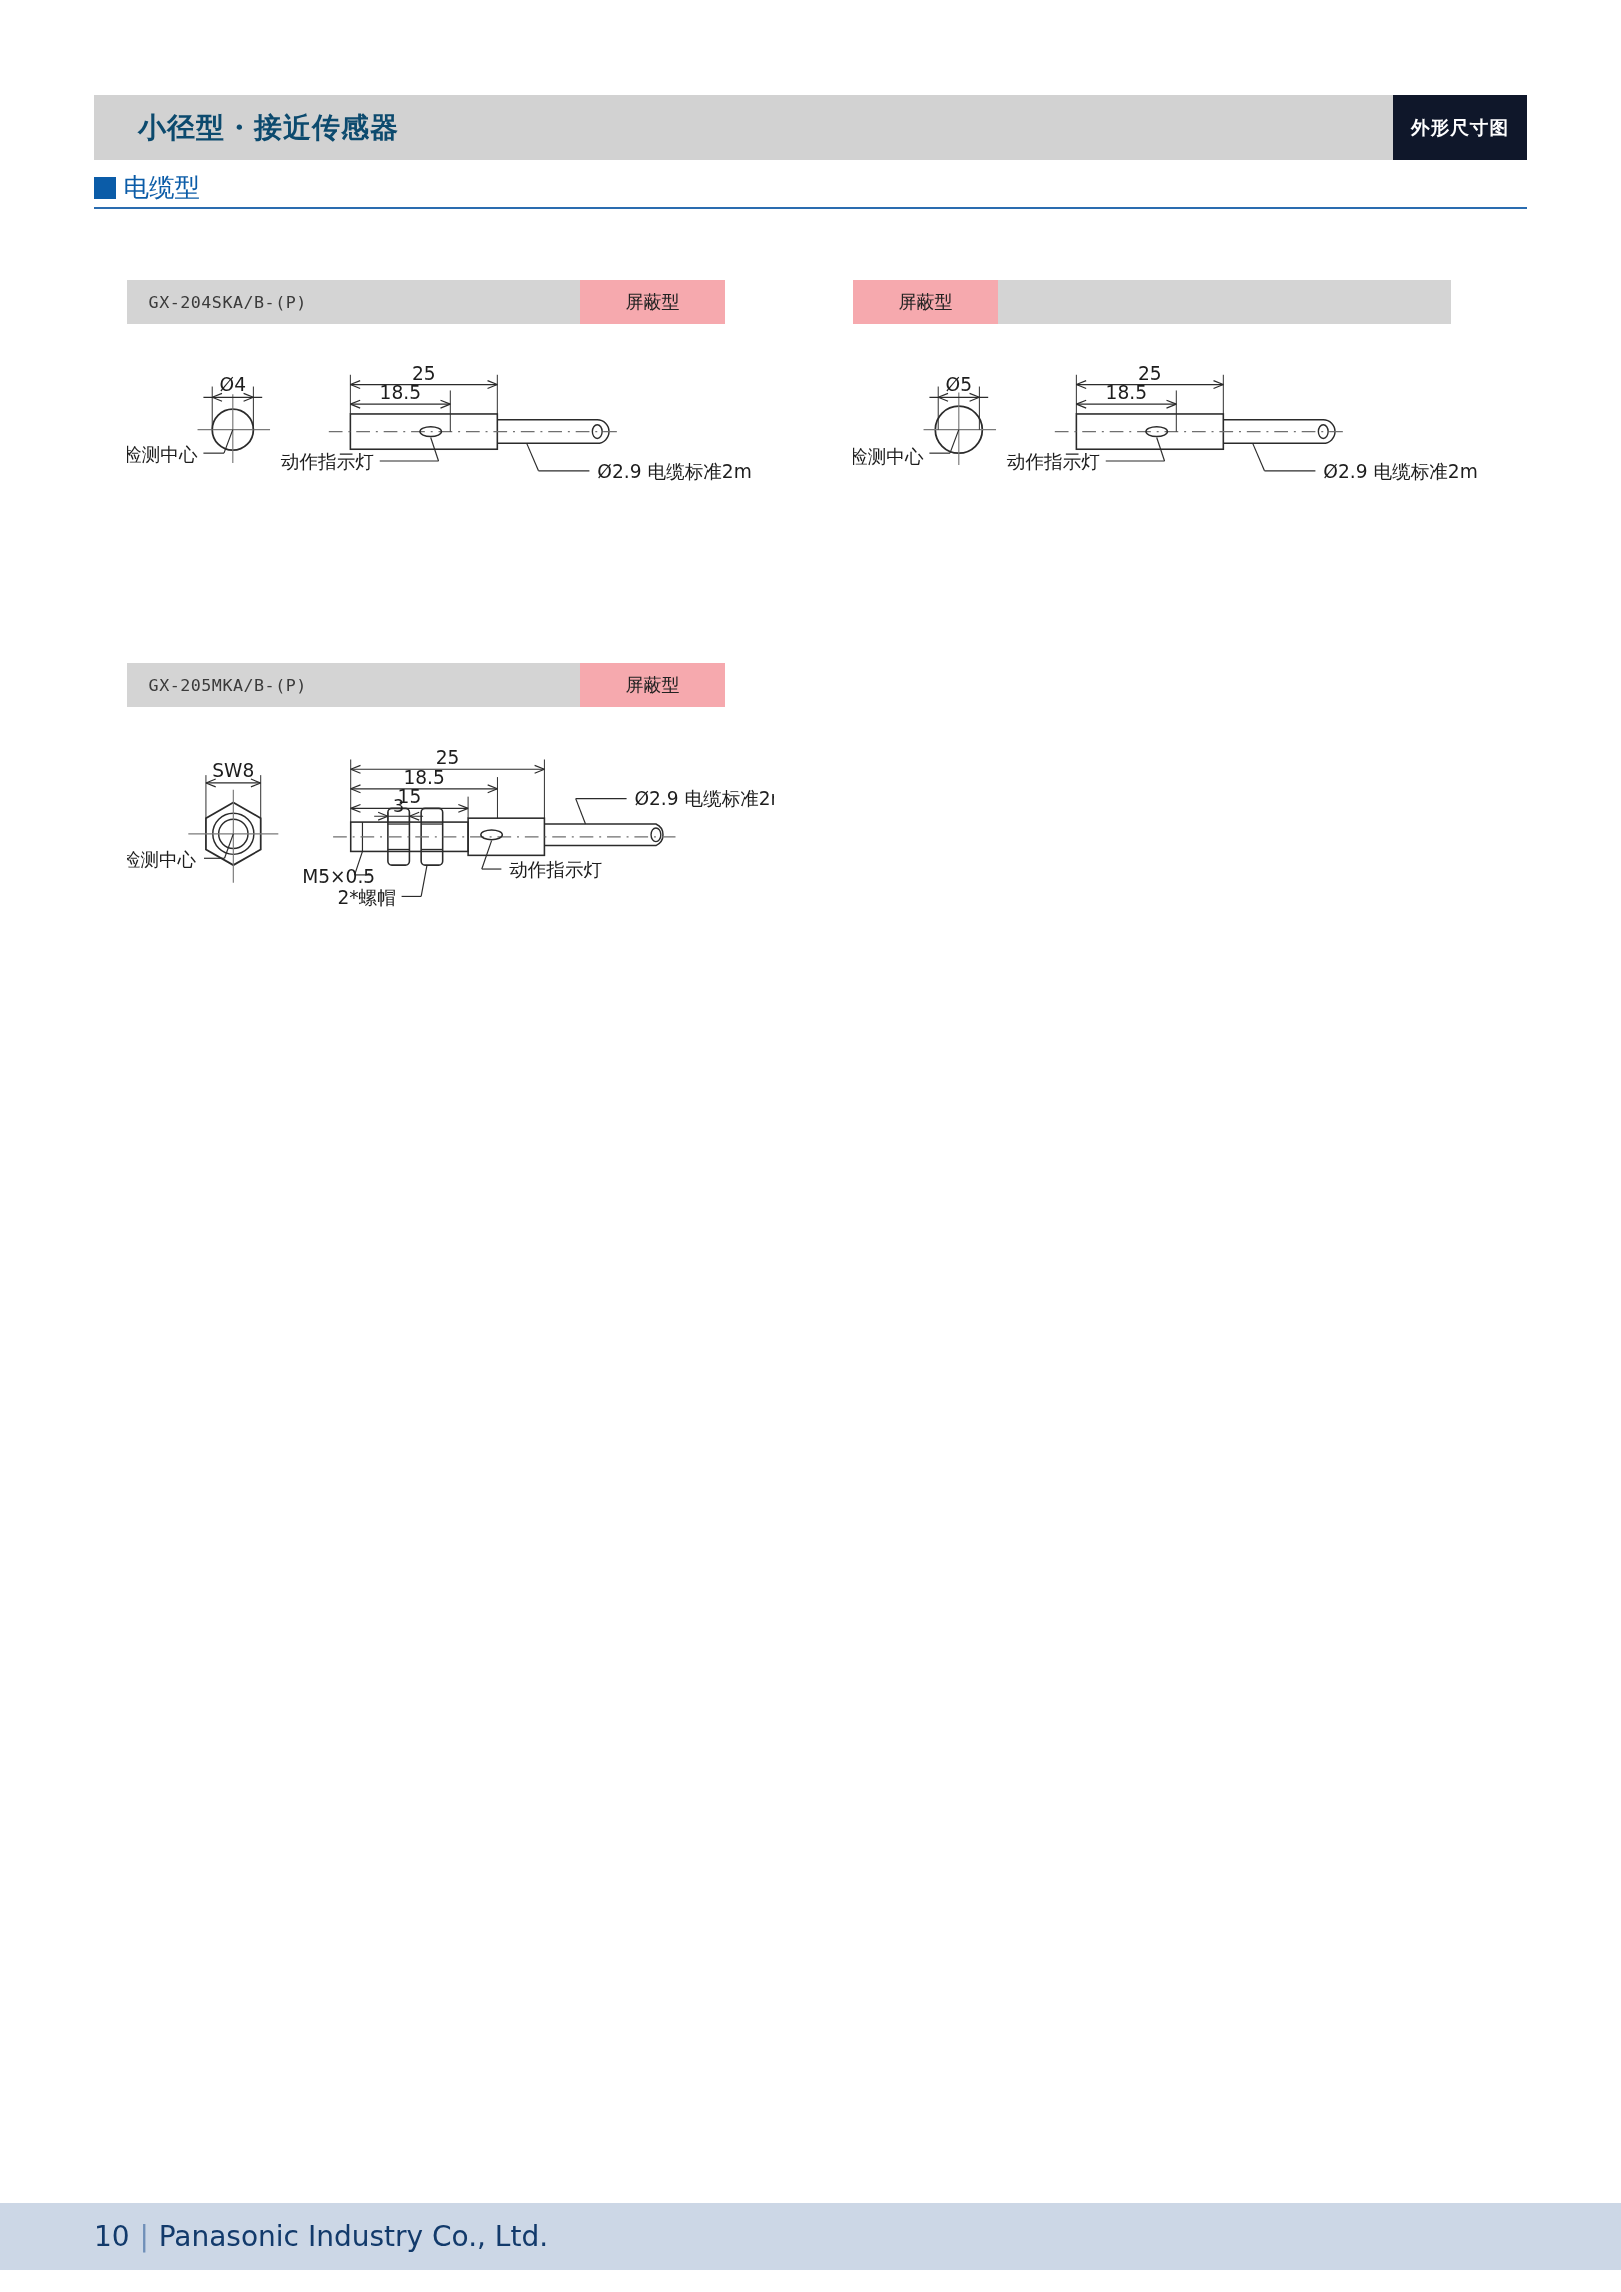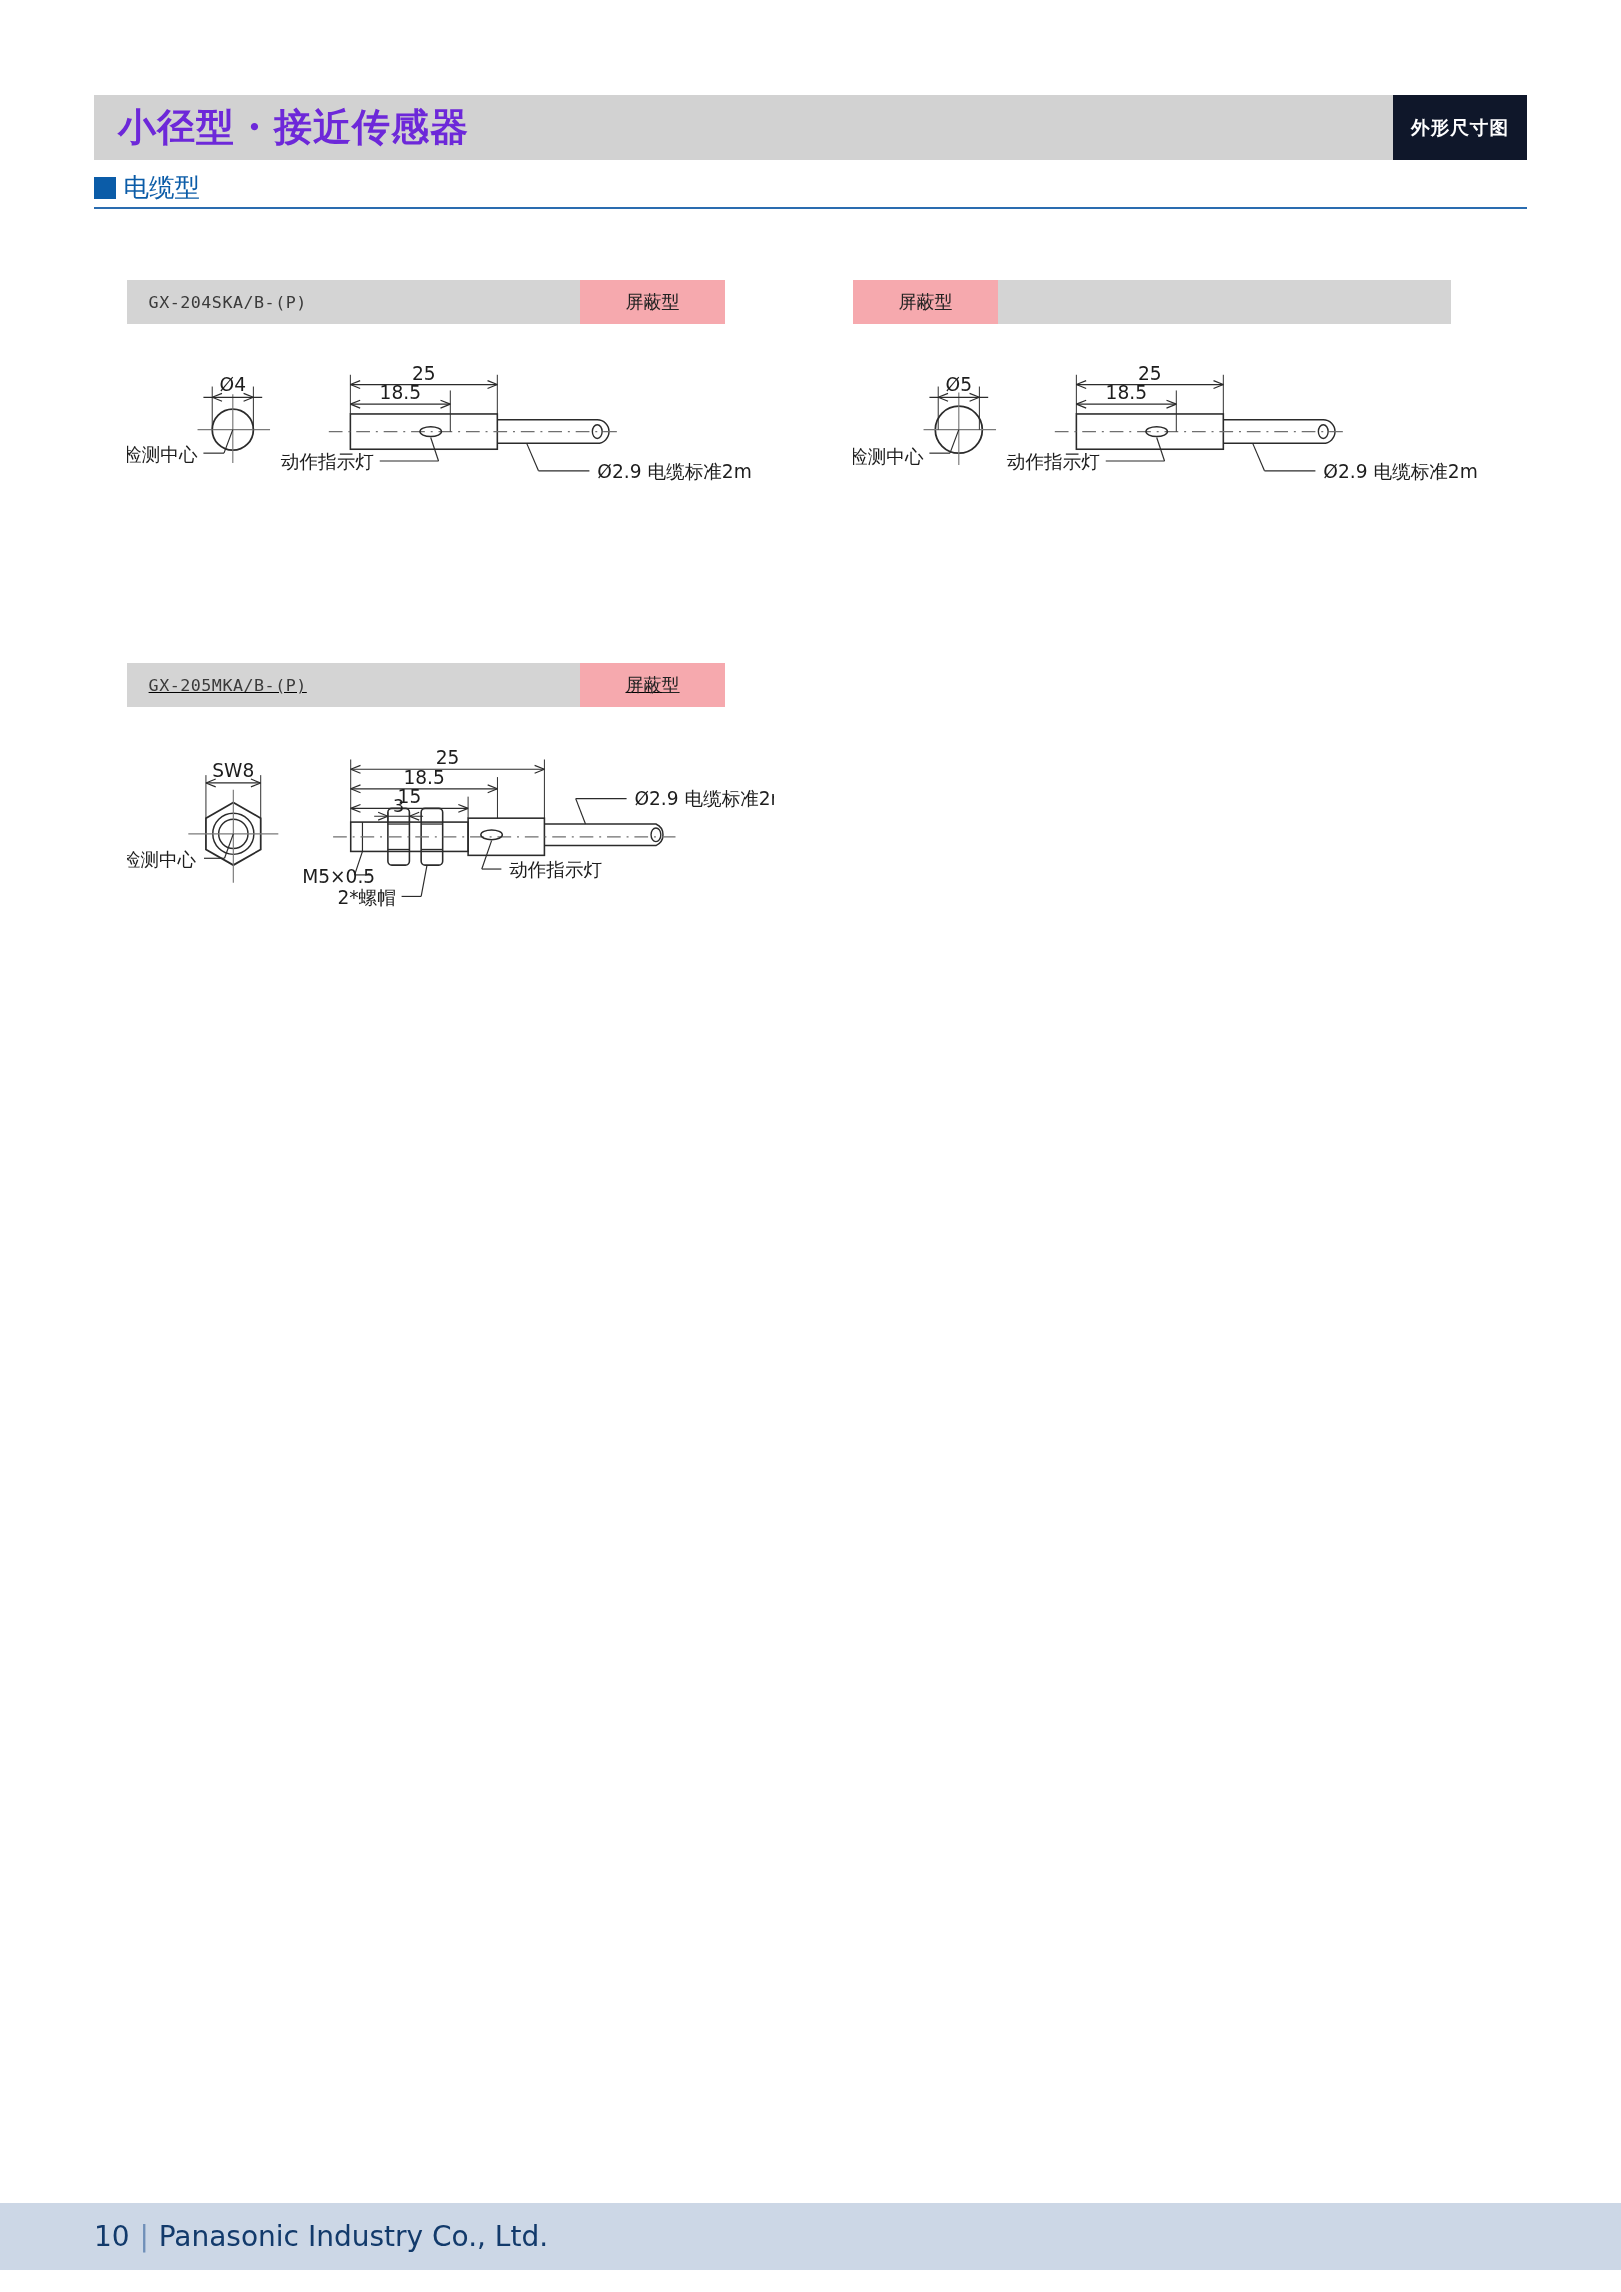--- a/index.html
+++ b/index.html
@@ -11,22 +11,22 @@
     overflow:hidden;
   }
 
   
   .page-header{
     position:absolute;left:94px;top:95px;width:1433px;height:65px;
     background:#d2d2d2;
     display:flex;align-items:center;justify-content:space-between;
   }
   .page-header .title{
-    font-size:38px;font-weight:bold;color:#6d28d9;
-    padding-left:24px;letter-spacing:1px;
+    font-size:28px;font-weight:bold;color:#0c4a6e;
+    padding-left:44px;letter-spacing:1px;
     font-family:"DejaVu Sans","Liberation Sans",sans-serif;
   }
   .header-badge{
     align-self:stretch;display:flex;align-items:center;justify-content:center;
     background:#0f172a;color:#ffffff;
     font-size:18.6px;font-weight:bold;padding:0 18px;letter-spacing:1px;
     font-family:"DejaVu Sans","Liberation Sans",sans-serif;
   }
 
   
@@ -191,21 +191,21 @@
         <line x1="420" y1="120" x2="472" y2="120" stroke-width="1.2"></line>
       </g>
       <text x="303" y="27" font-size="19" fill="#1d1d1d" text-anchor="middle">25</text>
       <text x="279" y="47" font-size="19" fill="#1d1d1d" text-anchor="middle">18.5</text>
       <text x="252" y="117" font-size="19" fill="#1d1d1d" text-anchor="end">动作指示灯</text>
       <text x="480" y="127" font-size="19" fill="#1d1d1d" text-anchor="start">Ø2.9 电缆标准2m</text>
     </svg>
   </div>
 </div>
 
-<div class="product" style="left:127px;top:655px;text-decoration:underline;">
+<div class="product" style="left:127px;top:655px;">
   <div class="prod-bar">
     <div class="prod-name">GX-205MKA/B-(P)</div>
     <div class="prod-tag">屏蔽型</div>
   </div>
 
   <div class="drawing">
     <svg width="647" height="225" viewBox="0 0 660 230">
 
       <g stroke="#2b2b2b" fill="none" stroke-width="1.6">
         <polygon points="108,68 136,84 136,116 108,132 80,116 80,84" stroke-width="1.8"></polygon>

